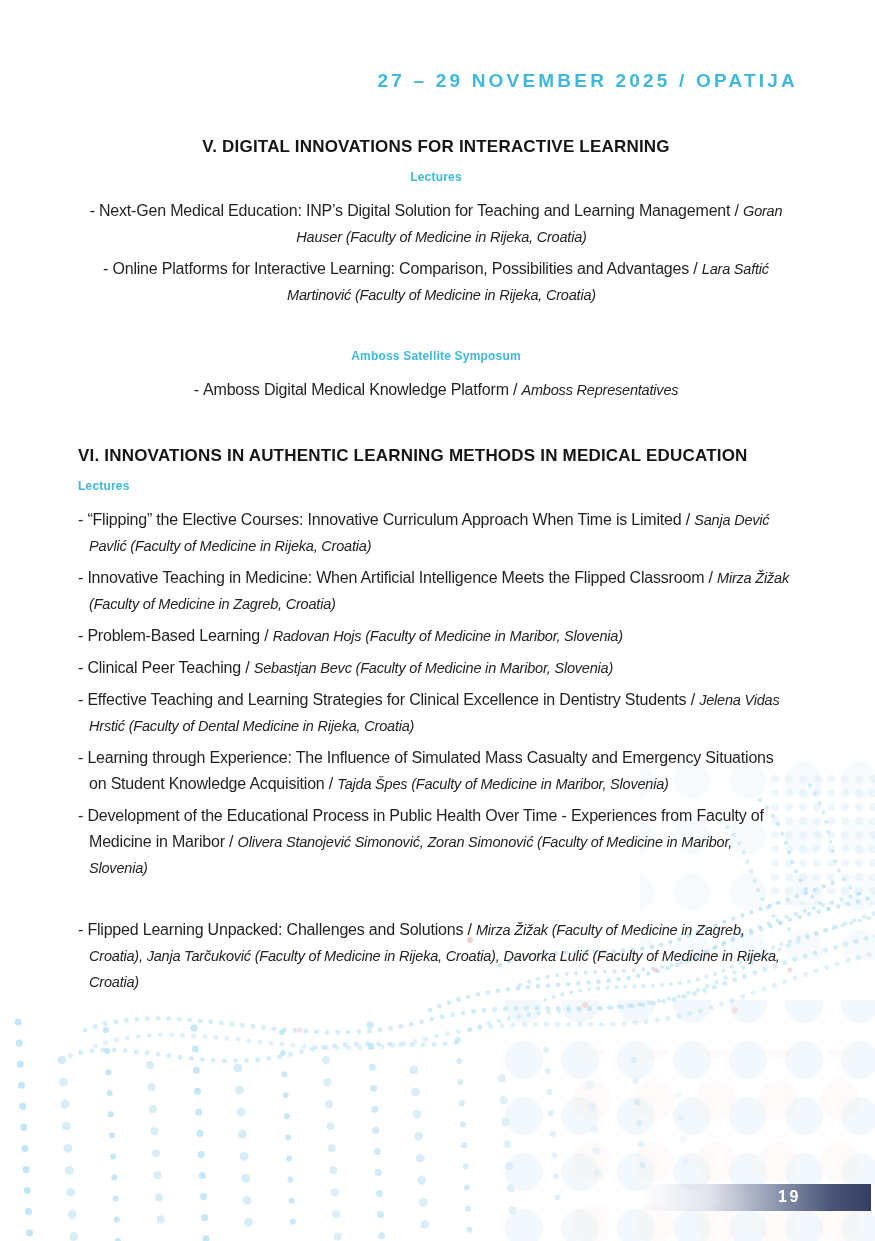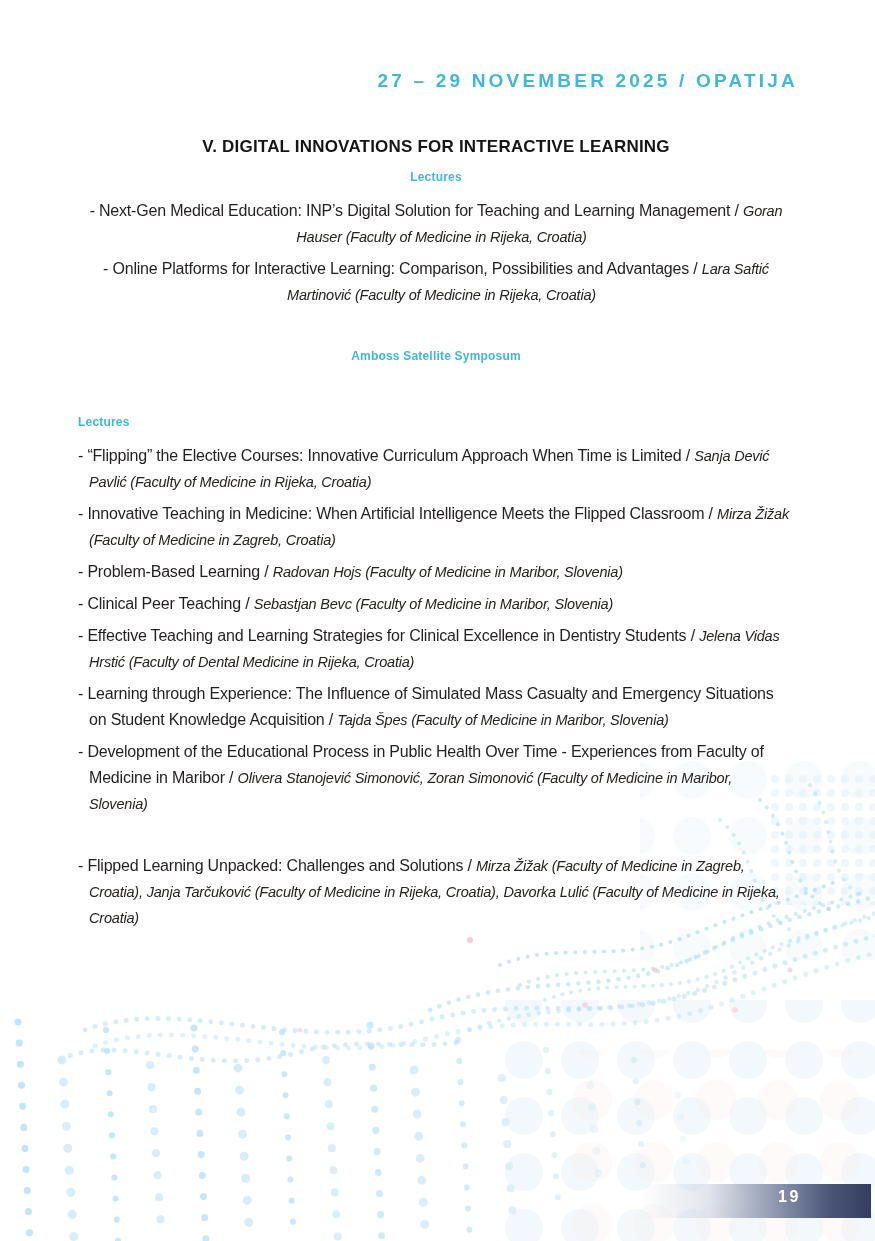--- a/index.html
+++ b/index.html
@@ -33,21 +33,21 @@
   }
   .item{
     margin:0 0 6px 0;
     padding-left:11px;text-indent:-11px;
     font-size:16px;line-height:26px;letter-spacing:-0.2px;
   }
   .item::before{content:"-\00a0";}
   .sep::before{content:"\00a0/\00a0";}
   .authors{font-style:italic;font-size:14.5px;color:#26221f;}
   .page-bar{
-    position:absolute;top:1184px;left:640px;right:4px;height:34px;z-index:3;
+    position:absolute;top:1184px;left:640px;right:4px;height:27px;z-index:3;
     background:linear-gradient(90deg,
       rgba(255,255,255,0) 0%,
       rgba(201,206,221,0.55) 30%,
       #9aa2b8 55%,
       #4a5578 82%,
       var(--navy,#333e62) 100%);
   }
   .page-number{
     position:absolute;left:138px;top:4px;
     color:#ffffff;font-size:16px;font-weight:600;letter-spacing:2.5px;
@@ -130,24 +130,26 @@
         <h3 class="group-heading">Lectures</h3>
 
         <p class="item"><span>Next-Gen Medical Education: INP’s Digital Solution for Teaching and Learning Management</span><span class="sep"></span><span class="authors">Goran Hauser (Faculty of Medicine in Rijeka, Croatia)</span></p>
 
         <p class="item"><span>Online Platforms for Interactive Learning: Comparison, Possibilities and Advantages</span><span class="sep"></span><span class="authors">Lara Saftić Martinović (Faculty of Medicine in Rijeka, Croatia)</span></p>
       </div>
 
       <div class="group gap">
         <h3 class="group-heading">Amboss Satellite Symposum</h3>
 
+        <p class="item"><span>Amboss Digital Medical Knowledge Platform</span><span class="sep"></span><span class="authors">Amboss Representatives</span></p>
       </div>
     </div>
 
     <div class="section">
+      <h2 class="section-title">VI. INNOVATIONS IN AUTHENTIC LEARNING METHODS IN MEDICAL EDUCATION</h2>
 
       <div class="group">
         <h3 class="group-heading">Lectures</h3>
 
         <p class="item"><span>“Flipping” the Elective Courses: Innovative Curriculum Approach When Time is Limited</span><span class="sep"></span><span class="authors">Sanja Dević Pavlić (Faculty of Medicine in Rijeka, Croatia)</span></p>
 
         <p class="item"><span>Innovative Teaching in Medicine: When Artificial Intelligence Meets the Flipped Classroom</span><span class="sep"></span><span class="authors">Mirza Žižak (Faculty of Medicine in Zagreb, Croatia)</span></p>
 
         <p class="item"><span>Problem-Based Learning</span><span class="sep"></span><span class="authors">Radovan Hojs (Faculty of Medicine in Maribor, Slovenia)</span></p>
 

